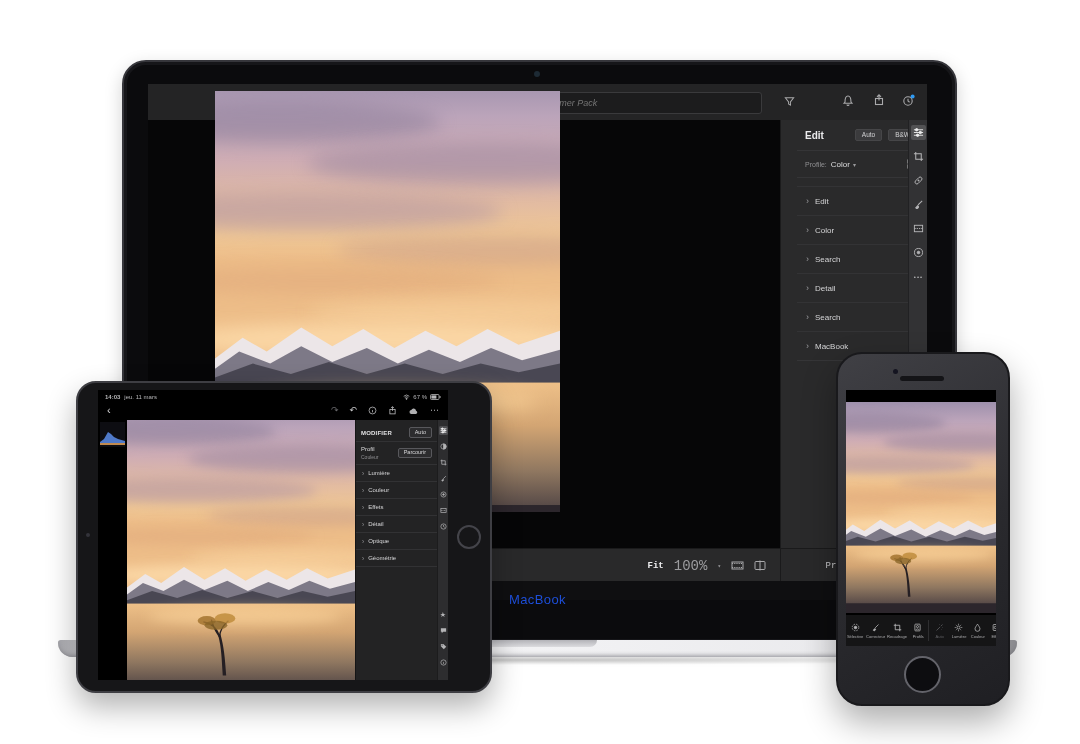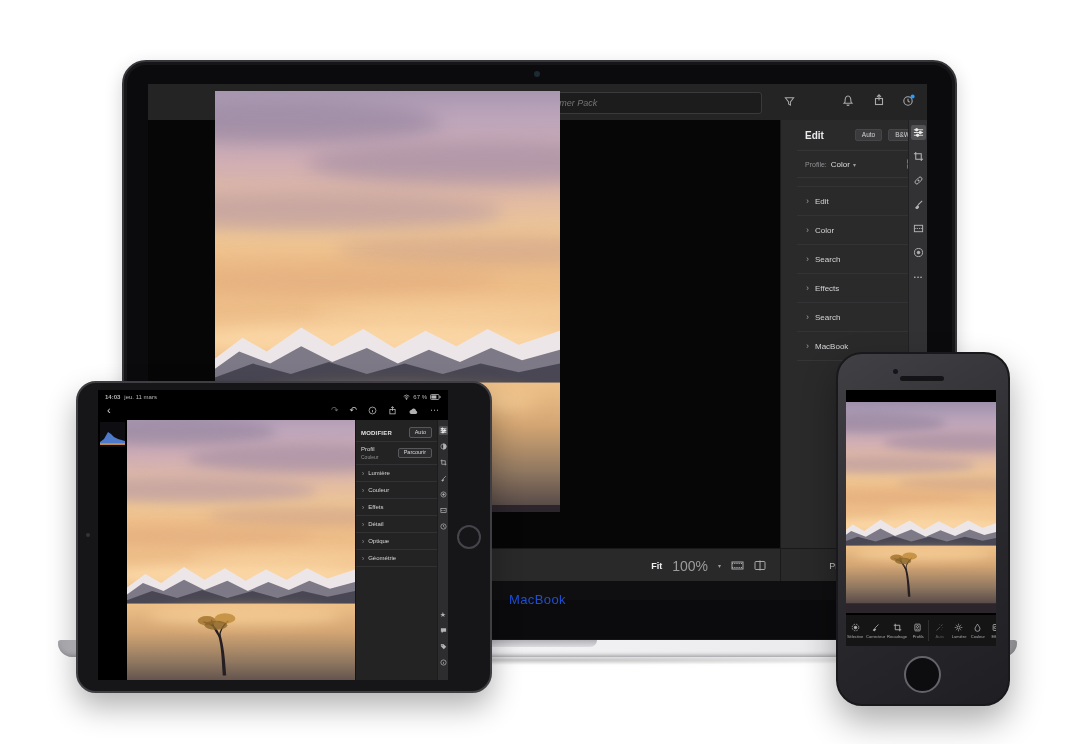--- a/index.html
+++ b/index.html
@@ -39,21 +39,21 @@
   .spacer{flex:1;}
   .p-div{border-top:1px solid #353537;}
   .p-profile{display:flex;align-items:center;height:26px;padding:0 8px;font-size:7px;color:#909093;}
   .p-profile .val{font-size:8px;color:#dddddf;margin-left:4px;}
   .p-profile .car{font-size:6px;color:#9a9a9d;margin-left:3px;}
   .p-sec{display:flex;align-items:center;height:28px;padding:0 9px;font-size:8px;color:#d4d4d6;border-top:1px solid #333335;}
   .p-sec .chev{color:#9b9b9e;margin-right:6px;font-size:9px;line-height:1;}
   .mb-rail{left:760px;top:36px;width:19px;height:480px;background:#323234;border-left:1px solid #212123;}
   .rail-ic{width:15px;height:15px;margin:5px auto 9px;display:flex;align-items:center;justify-content:center;color:#b6b6b8;}
   .rail-ic.active{background:#525254;border-radius:2px;color:#ededee;}
-  .mb-bottom{left:0;top:464px;width:760px;height:33px;background:#29292a;border-top:1px solid #1a1a1b;display:flex;align-items:center;}
+  .mb-bottom{left:0;top:464px;width:760px;height:33px;background:#29292a;border-top:1px solid #1a1a1b;display:flex;align-items:center;font-family:Liberation Mono, monospace;}
   .mb-bottom .zone-l{flex:0 0 632px;display:flex;align-items:center;justify-content:flex-end;gap:10px;padding-right:14px;box-sizing:border-box;}
   .fit-lb{color:#f0f0f2;font-size:9px;font-weight:bold;}
   .zoom-lb{color:#9c9c9f;font-size:14px;}
   .zoom-car{color:#9c9c9f;font-size:6px;}
   .bb-ic{color:#a9a9ab;}
   .zone-p{flex:1;display:flex;align-items:center;justify-content:center;border-left:1px solid #1a1a1b;height:100%;}
   .presets-lb{color:#c9c9cb;font-size:9px;}
   .mb-strip{left:0;top:497px;width:760px;height:19px;background:#0f0f11;}
 
   
@@ -224,21 +224,21 @@
       <div class="p-sec">
         <span class="chev">›</span>
         <span>Color</span>
       </div>
       <div class="p-sec">
         <span class="chev">›</span>
         <span>Search</span>
       </div>
       <div class="p-sec">
         <span class="chev">›</span>
-        <span>Effects</span>
+        <span>Detail</span>
       </div>
       <div class="p-sec">
         <span class="chev">›</span>
         <span>Search</span>
       </div>
       <div class="p-sec">
         <span class="chev">›</span>
         <span>MacBook</span>
       </div>
       <div class="p-div"></div>

